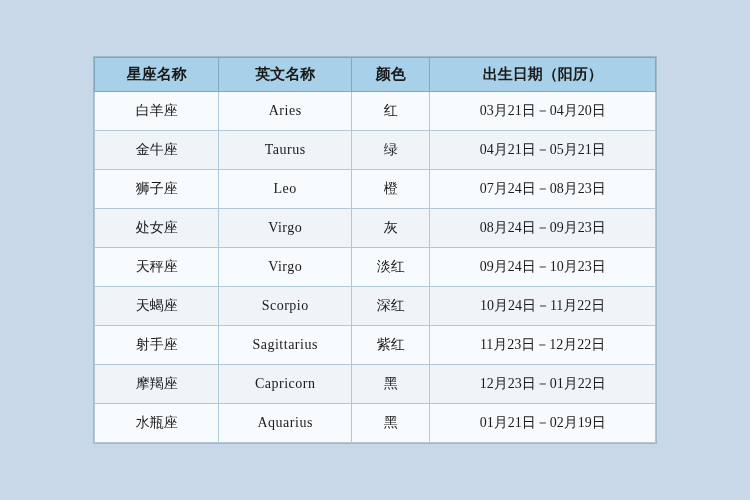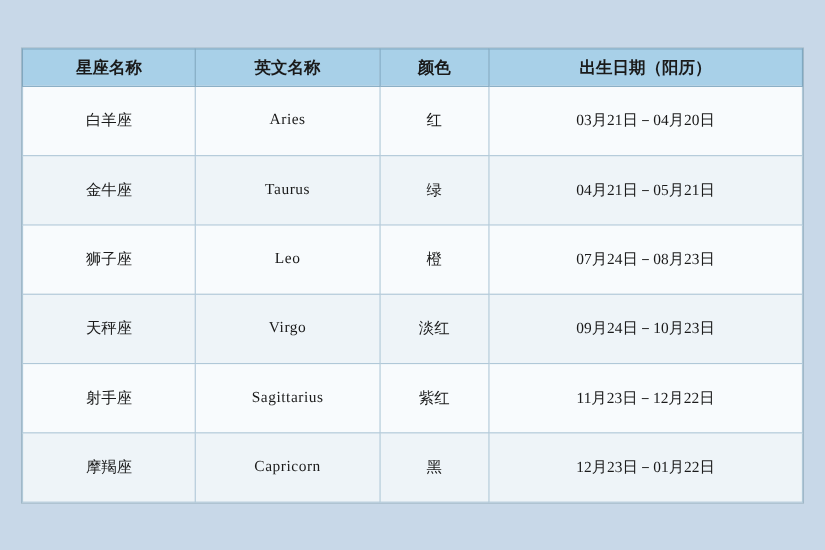--- a/index.html
+++ b/index.html
@@ -14,21 +14,21 @@
       background-color: #c8d8e8;
       display: flex;
       align-items: center;
       justify-content: center;
       font-family: "SimSun", "宋体", serif;
     }
 
     .table-container {
       background-color: #f0f4f8;
       border: 1px solid #a0b8c8;
-      width: 712px;
+      width: 564px;
     }
 
     table {
       width: 100%;
       border-collapse: collapse;
     }
 
     thead tr {
       background-color: #a8d0e8;
     }
@@ -45,21 +45,21 @@
     tbody tr {
       background-color: #f8fbfd;
     }
 
     tbody tr:nth-child(even) {
       background-color: #eef4f8;
     }
 
     tbody td {
       border: 1px solid #b0c8d8;
-      padding: 22px 10px;
+      padding: 10px 10px;
       text-align: center;
       font-size: 14px;
       color: #1a1a1a;
     }
 
     tbody td:first-child {
       font-size: 14px;
     }
 
     tbody td:nth-child(2) {
@@ -93,32 +93,50 @@
           <td>绿</td>
           <td>04月21日－05月21日</td>
         </tr>
         <tr>
           <td>狮子座</td>
           <td>Leo</td>
           <td>橙</td>
           <td>07月24日－08月23日</td>
         </tr>
         <tr>
+          <td>处女座</td>
+          <td>Virgo</td>
+          <td>灰</td>
+          <td>08月24日－09月23日</td>
+        </tr>
+        <tr>
           <td>天秤座</td>
           <td>Virgo</td>
           <td>淡红</td>
           <td>09月24日－10月23日</td>
+        </tr>
+        <tr>
+          <td>天蝎座</td>
+          <td>Scorpio</td>
+          <td>深红</td>
+          <td>10月24日－11月22日</td>
         </tr>
         <tr>
           <td>射手座</td>
           <td>Sagittarius</td>
           <td>紫红</td>
           <td>11月23日－12月22日</td>
         </tr>
         <tr>
           <td>摩羯座</td>
           <td>Capricorn</td>
           <td>黑</td>
           <td>12月23日－01月22日</td>
         </tr>
+        <tr>
+          <td>水瓶座</td>
+          <td>Aquarius</td>
+          <td>黑</td>
+          <td>01月21日－02月19日</td>
+        </tr>
       </tbody>
   </table>
 </div>
 
 </body></html>

